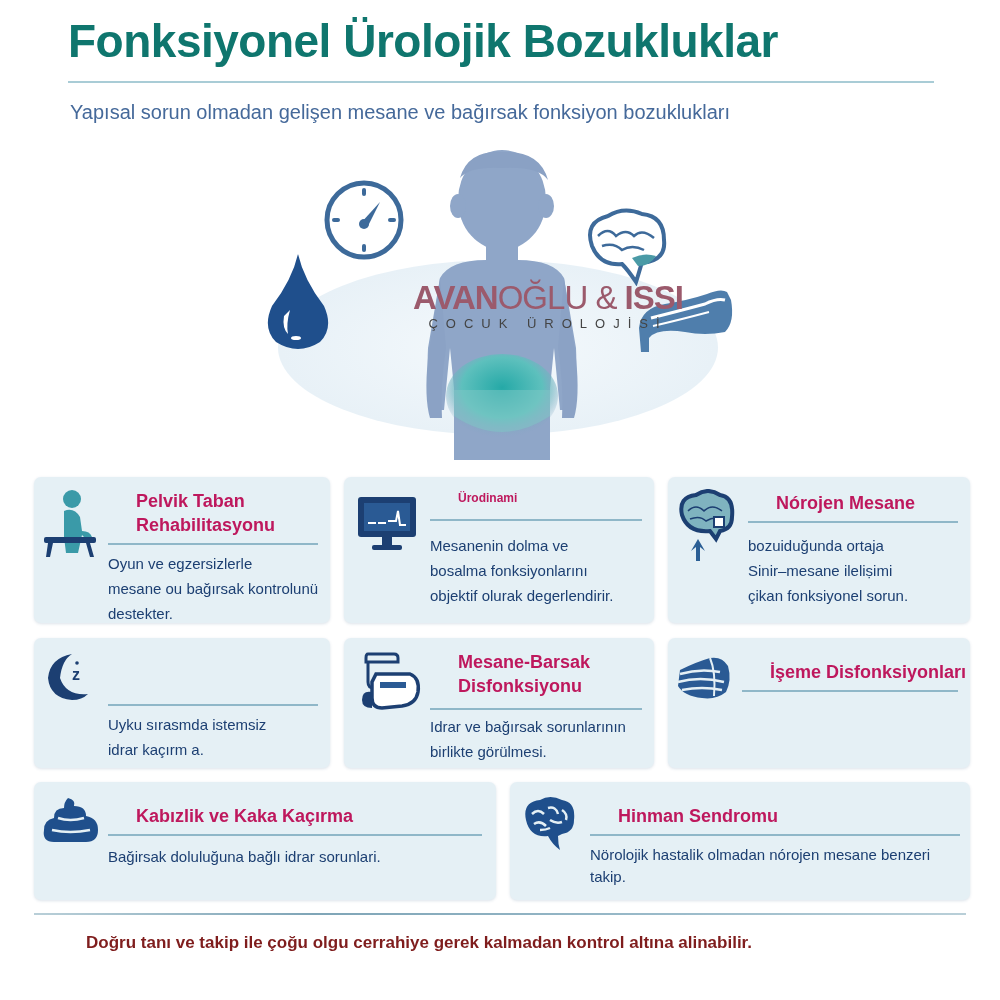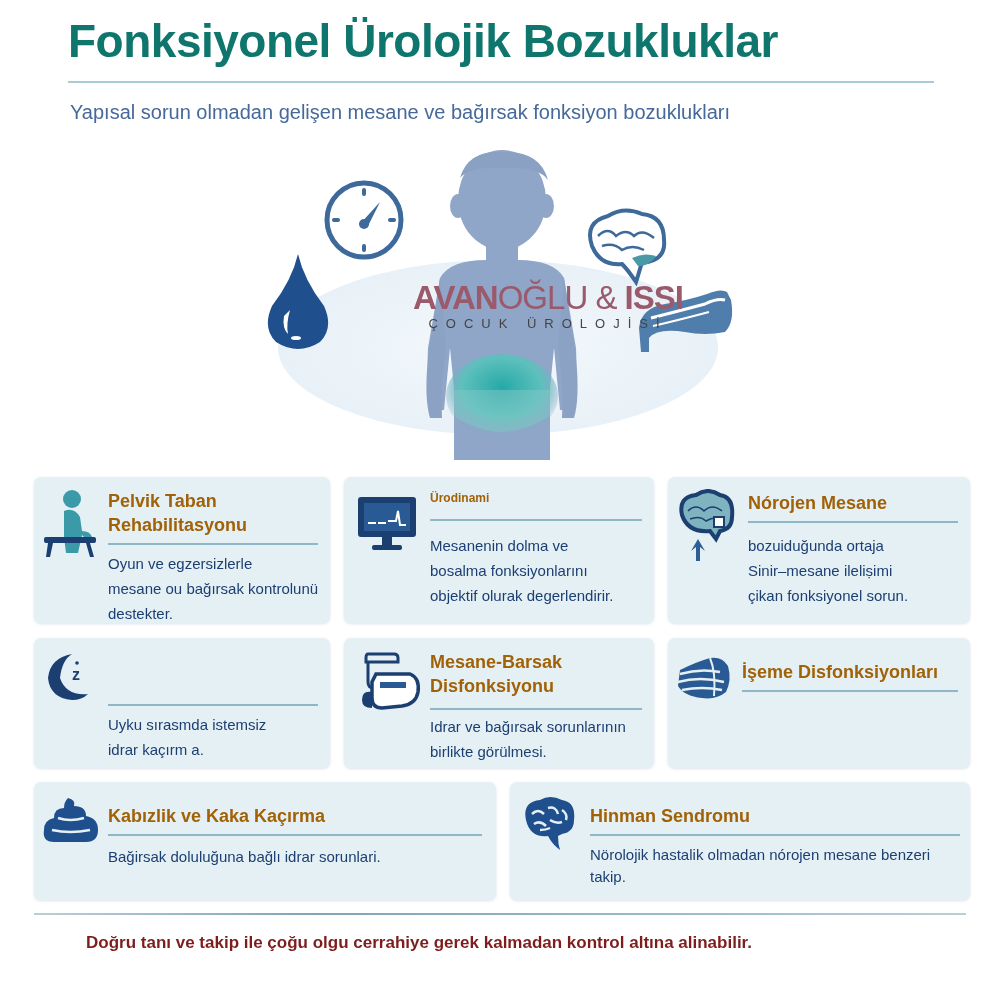--- a/index.html
+++ b/index.html
@@ -40,21 +40,21 @@
   }
   .hero-icon { position: absolute; }
 
   
   .card {
     position: absolute; background: #e5f0f5; border-radius: 7px;
     box-shadow: 0 1px 3px rgba(60,100,140,0.18);
   }
   .card-icon { position: absolute; }
   .card-title {
-    position: absolute; font-size: 18px; font-weight: bold; color: #a16207; line-height: 24px;
+    position: absolute; font-size: 18px; font-weight: bold; color: #be185d; line-height: 24px; margin-left: 28px;
   }
   .card-rule { position: absolute; height: 1.5px; background: #8fb7c8; }
   .card-body {
     position: absolute; font-size: 15px; color: #1c3f72; line-height: 25px;
   }
 
   .bottom-rule {
     position: absolute; left: 34px; top: 913px; width: 932px; height: 2px;
     background: linear-gradient(90deg, #b9cfd8, #7fa5b7 30%, #9cbccb 70%, #b9cfd8);
   }

